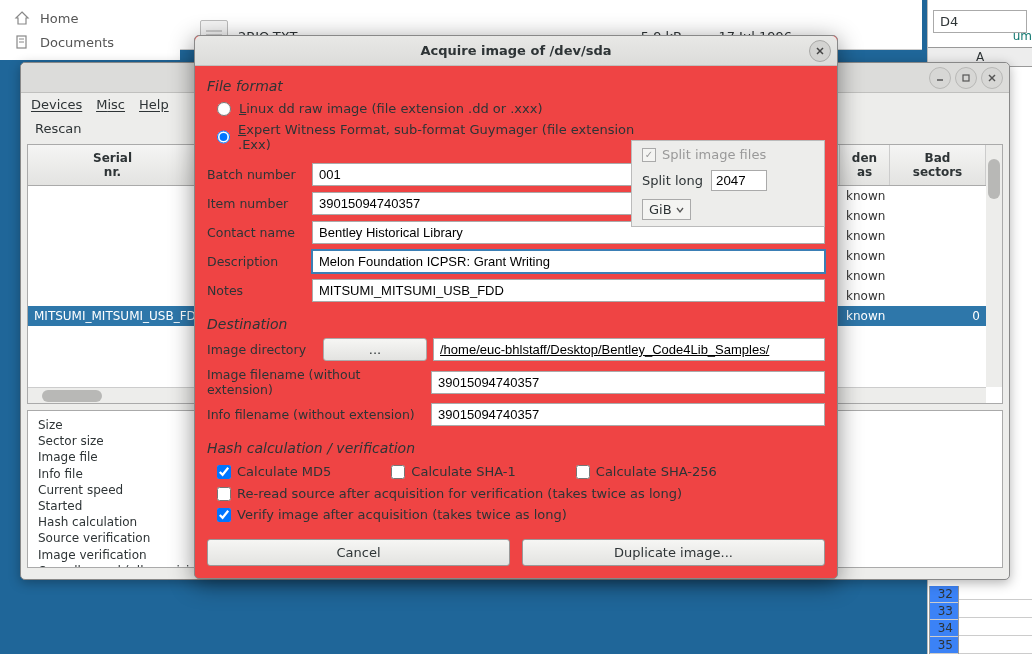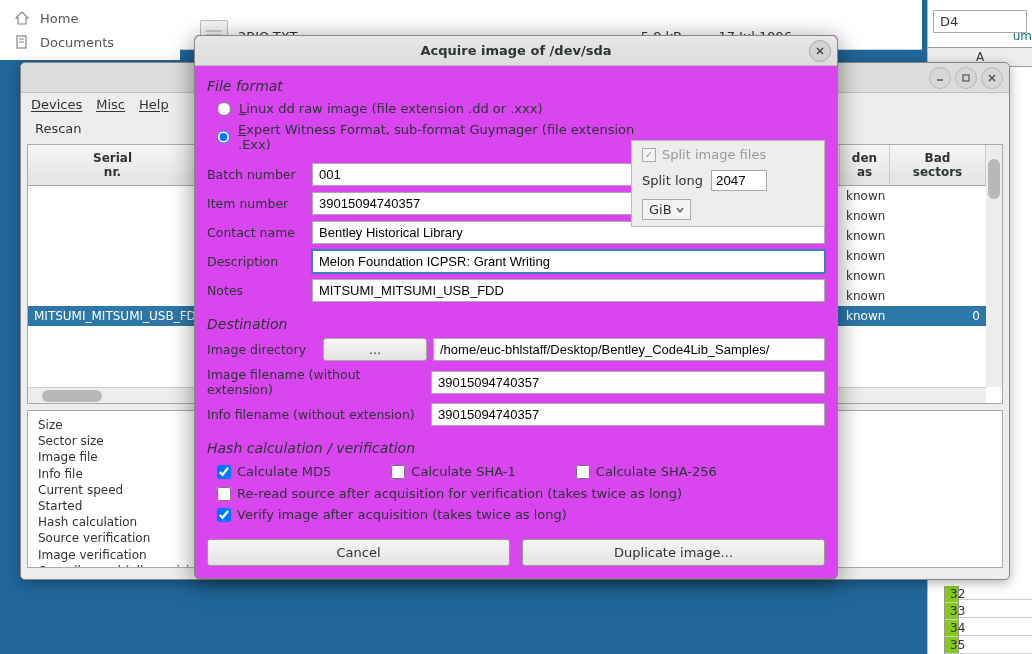--- a/index.html
+++ b/index.html
@@ -15,21 +15,21 @@
 .fm-file-lines { position: absolute; top: 9px; left: 5px; right: 5px; height: 2px; background: #ccc; box-shadow: 0 4px 0 #ccc, 0 8px 0 #ccc; }
 .fm-file-name { flex: 1; }
 .fm-file-size { width: 80px; text-align: right; }
 .fm-file-date { width: 100px; text-align: right; }
 
 
 .ss-panel { position: absolute; top: 0; right: 0; width: 105px; height: 654px; background: #fff; border-left: 1px solid #bbb; }
 .ss-cellref { margin: 10px 5px 0 5px; border: 1px solid #aaa; padding: 3px 6px; font-size: 13px; }
 .ss-colhdr { margin-top: 14px; border-top: 1px solid #999; border-bottom: 1px solid #999; background: #ededed; text-align: center; padding: 2px 0; font-size: 12px; position: relative; }
 .ss-um { position: absolute; right: 0; top: -19px; font-size: 12px; color: #0f766e; }
-.ss-rownums { position: absolute; bottom: 0; right: 73px; width: 15px; background: #84cc16; border-right: 1px solid #999; border-left: 1px solid #999; }
+.ss-rownums { position: absolute; bottom: 0; right: 73px; width: 30px; background: #3b82f6; border-right: 1px solid #999; border-left: 1px solid #999; }
 .ss-rownum { text-align: right; padding: 1px 5px; font-size: 12px; border-bottom: 1px solid #ccc; }
 .ss-cells { position: absolute; bottom: 0; right: 0; width: 73px; }
 .ss-cell { height: 18px; border-bottom: 1px solid #ccc; }
 
 
 .gym-window { position: absolute; top: 62px; left: 20px; width: 990px; height: 518px; background: #ededeb; border: 1px solid #888; border-radius: 5px; box-shadow: 0 3px 12px rgba(0,0,0,0.3); }
 .gym-titlebar { height: 30px; display: flex; justify-content: flex-end; align-items: center; gap: 4px; padding: 0 6px; background: #dcdcda; border-radius: 5px 5px 0 0; border-bottom: 1px solid #c0c0be; }
 .winbtn { width: 22px; height: 22px; border-radius: 11px; background: #d7d7d5; border: 1px solid #b8b8b6; display: flex; align-items: center; justify-content: center; }
 .gym-menubar { padding: 4px 10px; display: flex; gap: 14px; }
 .gym-menubar span { text-decoration: underline; text-underline-offset: 2px; cursor: default; }
@@ -40,41 +40,41 @@
 .gym-th { padding: 6px 8px; text-align: center; font-size: 12px; border-right: 1px solid #ccc; font-weight: bold; }
 .gym-tbody-row { display: flex; background: #2e77aa; color: #fff; height: 20px; align-items: center; }
 .gym-td { padding: 2px 6px; font-size: 12px; }
 .gym-scroll-h { position: absolute; bottom: 0; left: 0; right: 16px; height: 16px; background: #ededeb; border-top: 1px solid #ccc; }
 .gym-scroll-h-thumb { position: absolute; left: 14px; top: 2px; width: 60px; height: 12px; background: #b8b8b6; border-radius: 6px; }
 .gym-scroll-v { position: absolute; top: 0; bottom: 16px; right: 0; width: 16px; background: #ededeb; }
 .gym-scroll-v-thumb { position: absolute; top: 14px; left: 2px; width: 12px; height: 40px; background: #b8b8b6; border-radius: 6px; }
 .gym-info { margin: 6px; border: 1px solid #aaa; background: #fff; padding: 6px 10px; height: 158px; font-size: 12px; line-height: 1.35; overflow: hidden; }
 
 
-.dialog { position: absolute; top: 35px; left: 194px; width: 644px; background: #d946ef; border: 1px solid #888; border-radius: 5px; box-shadow: 0 5px 24px rgba(0,0,0,0.45); }
+.dialog { position: absolute; top: 35px; left: 194px; width: 644px; background: #ef4444; border: 1px solid #888; border-radius: 5px; box-shadow: 0 5px 24px rgba(0,0,0,0.45); }
 .dlg-titlebar { position: relative; height: 30px; display: flex; align-items: center; justify-content: center; background: linear-gradient(#e8e8e6,#dcdcda); border-radius: 5px 5px 0 0; border-bottom: 1px solid #c0c0be; font-weight: bold; }
 .dlg-close { position: absolute; right: 6px; top: 4px; width: 22px; height: 22px; border-radius: 11px; background: #d3d3d1; border: 1px solid #a9a9a7; display: flex; align-items: center; justify-content: center; }
 .dlg-body { padding: 6px 12px 12px 12px; }
 .section-label { font-size: 14px; margin: 6px 0 4px 0; font-style: italic; }
 .radio-row { display: flex; align-items: center; gap: 8px; padding: 3px 0 3px 10px; }
 .radio-row input[type=radio] { width: 14px; height: 14px; }
 .split-box { position: absolute; top: 104px; right: 12px; border: 1px solid #bbb; padding: 6px 10px; display: flex; align-items: center; gap: 8px; background: #ededeb; width: 194px; flex-wrap: wrap; }
 .split-chk { display: flex; align-items: center; gap: 6px; color: #999; width: 100%; }
 .chk-visual { width: 14px; height: 14px; border: 1px solid #aaa; background: #f4f4f2; display: inline-flex; align-items: center; justify-content: center; font-size: 10px; color: #999; }
 .split-input { width: 56px; border: 1px solid #aaa; padding: 2px 4px; background: #fff; }
 .split-unit { border: 1px solid #aaa; padding: 2px 6px; background: #f4f4f2; display: flex; align-items: center; gap: 4px; }
 
 .form-grid { display: grid; grid-template-columns: 97px 1fr; gap: 6px 8px; margin-top: 6px; align-items: center; }
 .form-grid.dir { grid-template-columns: 216px 1fr; }
 .form-grid label { font-size: 12.5px; }
 .form-grid input[type=text] { border: 1px solid #aaa; padding: 3px 6px; font-size: 13px; background: #fff; width: 100%; }
 .form-grid input.focused { outline: 2px solid #3b7fb5; outline-offset: -1px; }
 .dir-row { display: flex; gap: 6px; }
 .dir-btn { width: 104px; border: 1px solid #aaa; background: linear-gradient(#f6f6f4,#e3e3e1); padding: 3px 0; text-align: center; border-radius: 3px; }
-.dir-input { flex: 1; }
+.dir-input { flex: 1; text-decoration: underline; }
 
 .hash-row { display: flex; gap: 60px; padding: 4px 10px; }
 .hash-item, .chk-row { display: flex; align-items: center; gap: 6px; }
 .chk-row { padding: 3px 10px; }
 input[type=checkbox] { width: 14px; height: 14px; }
 
 .btn-row { display: flex; justify-content: space-between; gap: 12px; margin-top: 14px; }
 .btn { flex: 1; border: 1px solid #999; background: linear-gradient(#f6f6f4,#e3e3e1); padding: 5px 0; text-align: center; border-radius: 3px; font-size: 13px; }
 .btn.primary { outline: 1px solid #3b7fb5; outline-offset: 0px; }
 

